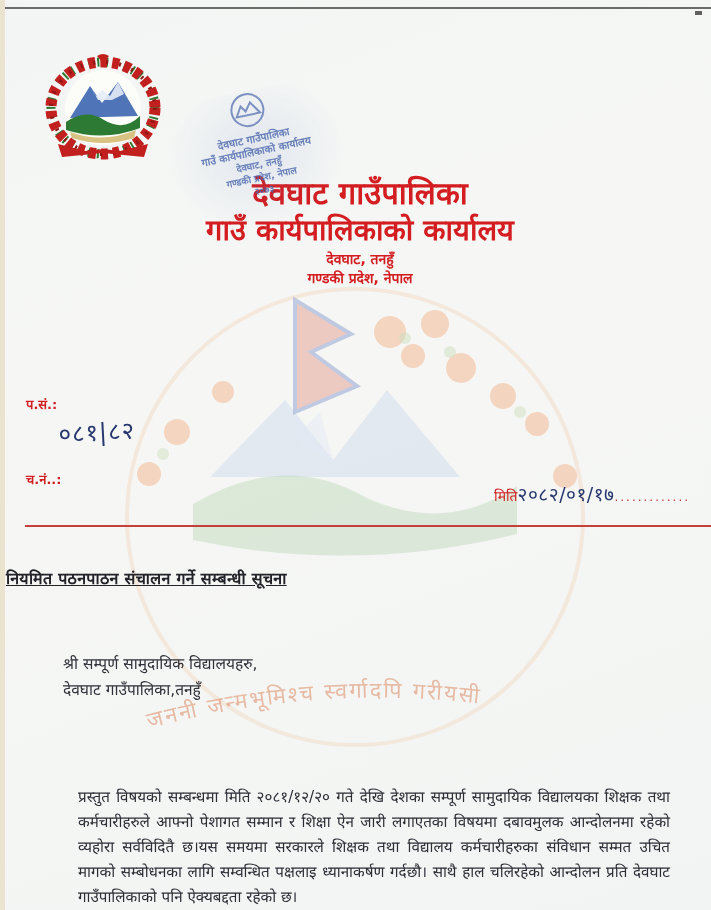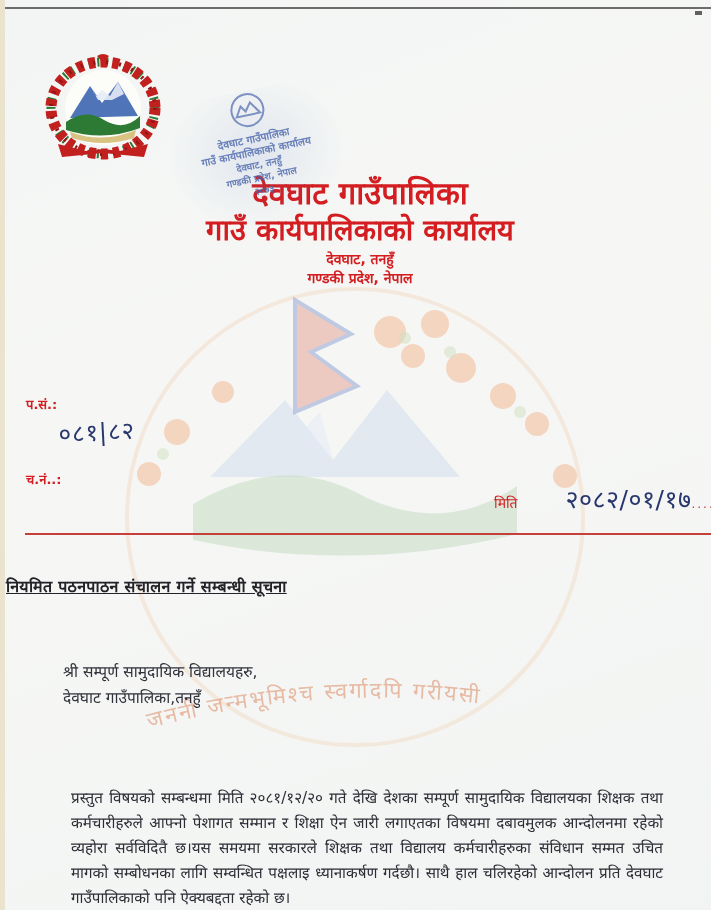--- a/index.html
+++ b/index.html
@@ -18,39 +18,39 @@
   .logo{position:absolute;left:36px;top:54px;width:134px;height:116px;}
   .head-titles{position:absolute;left:90px;top:56px;width:540px;text-align:center;line-height:1.12;}
   .head-title-1{font-size:31px;font-weight:700;color:#d31d20;}
   .head-title-2{font-size:29px;font-weight:700;color:#d31d20;margin-top:3px;}
   .head-addr{font-size:14px;font-weight:700;color:#d31d20;margin-top:4px;line-height:1.35;}
   .ref-label{position:absolute;left:26px;top:163px;font-size:13px;font-weight:700;color:#d31d20;}
   .ref-value{position:absolute;left:58px;top:148px;font-size:24px;color:#28386f;transform:rotate(-3deg);letter-spacing:1px;}
   .dispatch-label{position:absolute;left:26px;top:187px;font-size:13px;font-weight:700;color:#d31d20;}
   .date-row{position:absolute;left:494px;top:180px;white-space:nowrap;}
   .date-label{font-size:14px;font-weight:400;color:#d31d20;}
-  .date-value{font-size:25px;color:#28386f;letter-spacing:.5px;padding-left:48px;}
+  .date-value{font-size:19px;color:#28386f;letter-spacing:.5px;}
   .date-dots{font-size:12px;color:#c5403a;letter-spacing:2px;}
   .head-rule{position:absolute;left:25px;right:19px;top:198px;height:2px;background:#c5403a;}
   
   .stamp{
     position:absolute;left:168px;top:90px;width:180px;height:140px;z-index:5;
     transform:rotate(-12deg);text-align:center;color:#4a67ad;opacity:.82;
     background:radial-gradient(ellipse at 50% 45%,rgba(95,125,195,.16),rgba(95,125,195,0) 70%);
   }
   .stamp-line{font-size:10.5px;font-weight:700;line-height:13px;}
   .stamp-line.small{font-size:9.5px;}
   
   .subject{position:absolute;left:6px;right:0;top:238px;}
   .subject span{font-size:16px;font-weight:700;text-decoration:underline;color:#222228;letter-spacing:.3px;}
   
   .recipient{position:absolute;left:63px;top:300px;font-size:15.5px;line-height:26px;color:#30303a;}
   
   .para{position:absolute;left:62px;width:592px;font-size:15.2px;line-height:25px;
-        text-align:justify;color:#2d2d36;margin:9px;}
+        text-align:justify;color:#2d2d36;margin:16px;}
   .para-1{top:366px;}
   
   .watermark{position:absolute;left:105px;top:272px;width:500px;height:485px;z-index:0;pointer-events:none;}
   .layer{position:relative;z-index:2;}
 </style>
 </head>
 <body>
 
 <div class="page">
 

